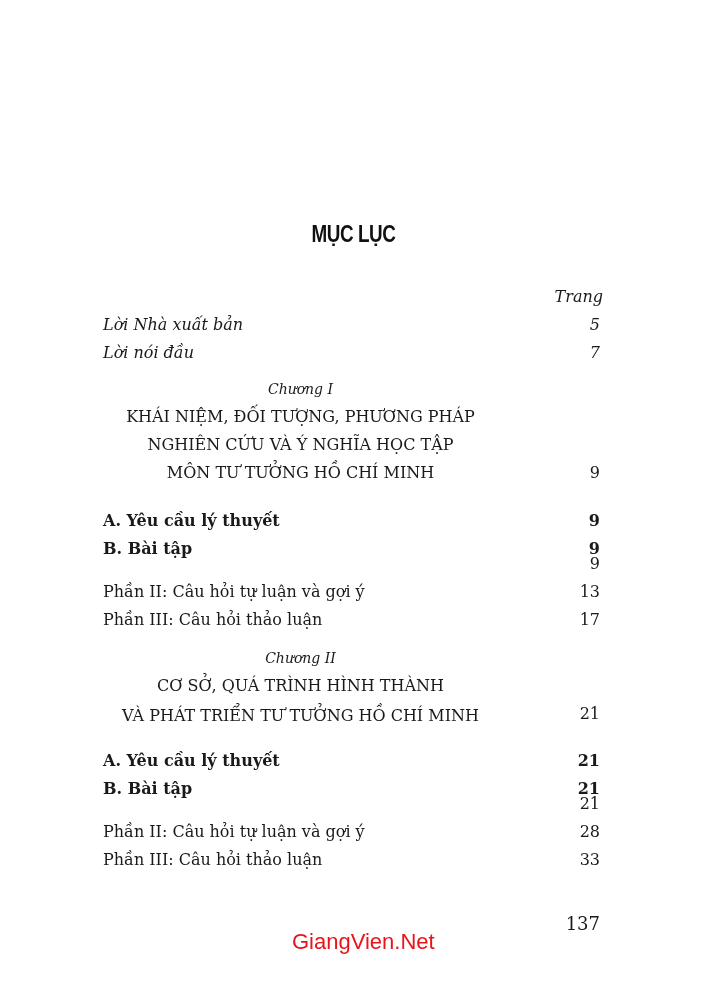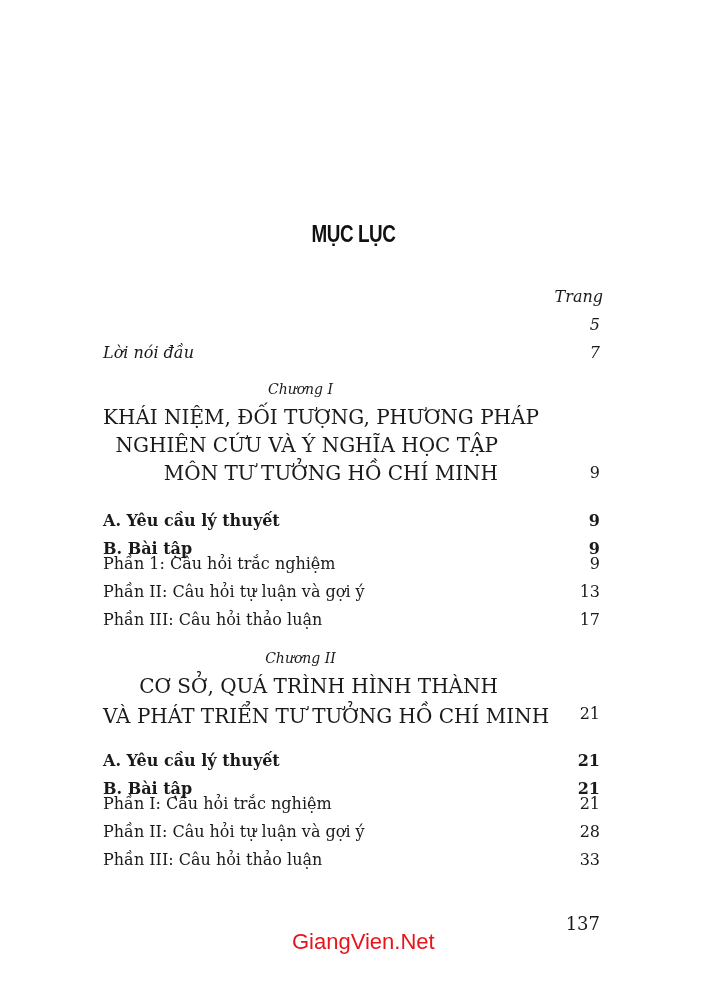--- a/index.html
+++ b/index.html
@@ -24,22 +24,22 @@
     .bold { font-weight: bold; margin-top: 13px; }
     .trang {
       position: absolute; top: 285px; right: 104px;
       font-size: 16px; font-style: italic; line-height: 24px;
     }
     .chapter-label {
       position: absolute; left: 103px; width: 395px; text-align: center;
       font-size: 14px; font-style: italic; line-height: 24px;
     }
     .chapter-line {
-      position: absolute; left: 103px; width: 395px; text-align: right;
-      font-size: 20px; line-height: 24px; white-space: nowrap;
+      position: absolute; left: 103px; width: 395px; text-align: center;
+      font-size: 16px; line-height: 24px; white-space: nowrap;
     }
     .chapter-page {
       position: absolute; right: 107px; font-size: 16px; line-height: 24px;
     }
     .page-number {
       position: absolute; top: 912px; right: 107px;
       font-size: 18px; line-height: 24px;
     }
     .watermark {
       position: absolute; top: 929px; left: 275px;
@@ -48,20 +48,21 @@
     }
   </style>
 </head>
 <body>
 
 <div class="title">MỤC LỤC</div>
 
 <div class="trang">Trang</div>
 
 <div class="row italic" style="top:313px;">
+  <span class="label">Lời Nhà xuất bản</span>
   <span class="page">5</span>
 </div>
 <div class="row italic" style="top:341px;">
   <span class="label">Lời nói đầu</span>
   <span class="page">7</span>
 </div>
 
 <div>
   <div class="chapter-label" style="top:377px;">Chương I</div>
   <div class="chapter-line" style="top:405px;">KHÁI NIỆM, ĐỐI TƯỢNG, PHƯƠNG PHÁP</div>
@@ -71,21 +72,20 @@
 
   <div class="row bold" style="top:496px;">
     <span class="label">A. Yêu cầu lý thuyết</span>
     <span class="page">9</span>
   </div>
   <div class="row bold" style="top:524px;">
     <span class="label">B. Bài tập</span>
     <span class="page">9</span>
   </div>
   <div class="row" style="top:552px;">
-    <span class="label">Phần 1: Câu hỏi trắc nghiệm</span>
     <span class="page">9</span>
   </div>
   <div class="row" style="top:580px;">
     <span class="label">Phần II: Câu hỏi tự luận và gợi ý</span>
     <span class="page">13</span>
   </div>
   <div class="row" style="top:608px;">
     <span class="label">Phần III: Câu hỏi thảo luận</span>
     <span class="page">17</span>
   </div>
@@ -99,21 +99,20 @@
 
   <div class="row bold" style="top:736px;">
     <span class="label">A. Yêu cầu lý thuyết</span>
     <span class="page">21</span>
   </div>
   <div class="row bold" style="top:764px;">
     <span class="label">B. Bài tập</span>
     <span class="page">21</span>
   </div>
   <div class="row" style="top:792px;">
-    <span class="label">Phần I: Câu hỏi trắc nghiệm</span>
     <span class="page">21</span>
   </div>
   <div class="row" style="top:820px;">
     <span class="label">Phần II: Câu hỏi tự luận và gợi ý</span>
     <span class="page">28</span>
   </div>
   <div class="row" style="top:848px;">
     <span class="label">Phần III: Câu hỏi thảo luận</span>
     <span class="page">33</span>
   </div>

